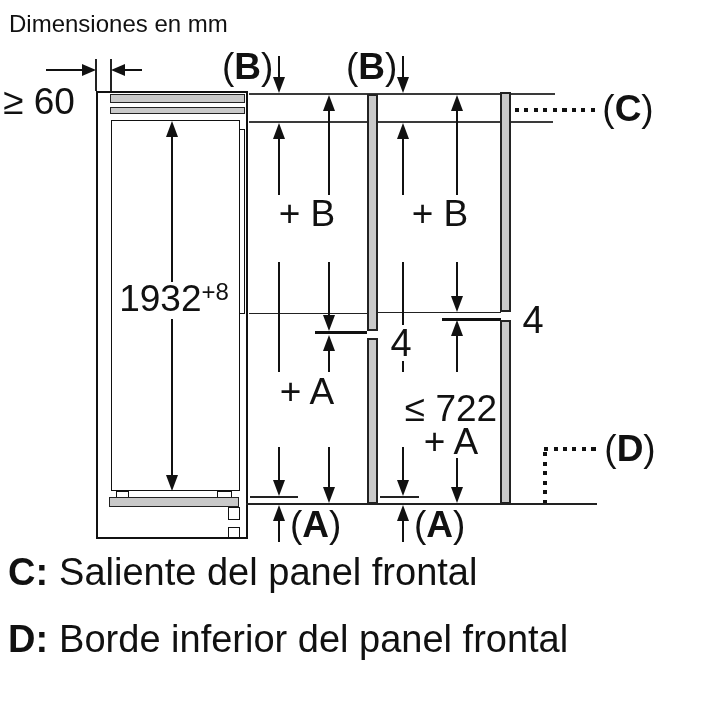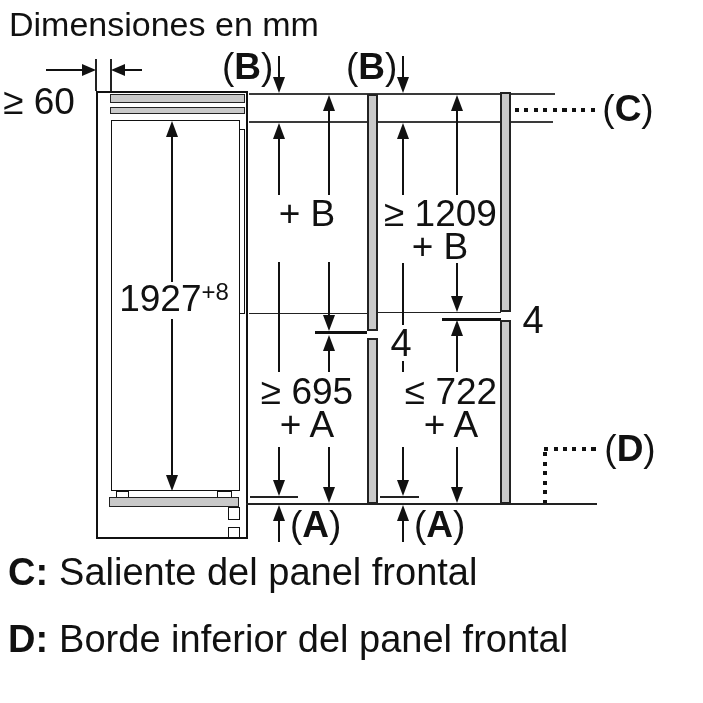--- a/index.html
+++ b/index.html
@@ -18,21 +18,21 @@
   .ah.up{border-left:6px solid transparent;border-right:6px solid transparent;border-bottom:16px solid #111;}
   .ah.down{border-left:6px solid transparent;border-right:6px solid transparent;border-top:16px solid #111;}
   .ah.right{border-top:6px solid transparent;border-bottom:6px solid transparent;border-left:14px solid #111;}
   .ah.left{border-top:6px solid transparent;border-bottom:6px solid transparent;border-right:14px solid #111;}
   .dim{position:absolute;font-size:37px;line-height:33px;text-align:center;background:#fff;color:#111;white-space:nowrap;}
   .plain{background:transparent;}
   .four{position:absolute;font-size:38px;line-height:36px;text-align:center;background:#fff;color:#111;}
   .ref{position:absolute;font-size:37px;line-height:34px;text-align:center;color:#111;white-space:nowrap;}
   .ref .ch{font-weight:bold;}
   .sup{font-size:24px;position:relative;top:-11px;}
-  .title{position:absolute;font-size:34px;line-height:40px;color:#111;white-space:nowrap;}
+  .title{position:absolute;font-size:24px;line-height:40px;color:#111;white-space:nowrap;}
   .legend-line{position:absolute;font-size:38px;line-height:42px;color:#111;white-space:nowrap;}
   .legend-line .key{font-weight:bold;margin-right:11px;}
   .dots-h{position:absolute;height:4px;background-image:repeating-linear-gradient(90deg,#111 0,#111 4px,transparent 4px,transparent 9.5px);}
   .dots-v{position:absolute;width:4px;background-image:repeating-linear-gradient(180deg,#111 0,#111 4px,transparent 4px,transparent 9.5px);}
 </style>
 </head>
 <body>
 
 <div id="stage">
 
@@ -74,21 +74,21 @@
   <div class="bar" style="left:366.5px;top:93.5px;width:11px;height:237.5px;"></div>
   <div class="bar" style="left:366.5px;top:338px;width:11px;height:166px;"></div>
   <div class="bar" style="left:499.5px;top:92px;width:11px;height:220px;"></div>
   <div class="bar" style="left:499.5px;top:319.5px;width:11px;height:184.5px;"></div>
 
   <div class="abs">
     <div class="ah up" style="left:166px;top:120.5px;"></div>
     <div class="shaft" style="left:171px;top:136px;height:146px;"></div>
     <div class="shaft" style="left:171px;top:316px;height:159px;"></div>
     <div class="ah down" style="left:166px;top:474.5px;"></div>
-    <div class="dim" style="left:118px;top:282px;width:112px;"><span>1927</span><span class="sup">+8</span></div>
+    <div class="dim" style="left:118px;top:282px;width:112px;"><span>1932</span><span class="sup">+8</span></div>
   </div>
 
   <div class="abs">
     <div class="shaft" style="left:277.5px;top:56px;height:22px;"></div>
     <div class="ah down" style="left:272.5px;top:77px;"></div>
     <div class="ah up" style="left:272.5px;top:122.5px;"></div>
     <div class="shaft" style="left:277.5px;top:138px;height:57px;"></div>
     <div class="shaft" style="left:277.5px;top:262px;height:110px;"></div>
     <div class="shaft" style="left:277.5px;top:447px;height:34px;"></div>
     <div class="ah down" style="left:272.5px;top:480px;"></div>
@@ -127,28 +127,26 @@
     <div class="ah up" style="left:451px;top:319.5px;"></div>
     <div class="shaft" style="left:456px;top:335.5px;height:36.5px;"></div>
     <div class="shaft" style="left:456px;top:447px;height:40px;"></div>
     <div class="ah down" style="left:451px;top:486.5px;"></div>
   </div>
 
   <div class="dim" style="left:248px;top:197px;width:118px;">
     <div>+ B</div>
   </div>
   <div class="dim" style="left:384px;top:197px;width:112px;">
-    <div>≥ 1209</div>
     <div>+ B</div>
   </div>
   <div class="dim" style="left:248px;top:375px;width:118px;">
-    <div>≥ 695</div>
     <div>+ A</div>
   </div>
-  <div class="dim" style="left:404px;top:375px;width:94px;text-align:center;">
+  <div class="dim" style="left:404px;top:392px;width:94px;text-align:center;">
     <div>≤ 722</div>
     <div>+ A</div>
   </div>
   <div class="four" style="left:385px;top:325px;width:32px;">4</div>
   <div class="four" style="left:517px;top:302px;width:32px;">4</div>
 
   <div class="ref" style="left:222px;top:50px;width:50px;"><span>(</span><span class="ch">B</span><span>)</span></div>
   <div class="ref" style="left:346px;top:50px;width:50px;"><span>(</span><span class="ch">B</span><span>)</span></div>
   <div class="ref" style="left:600px;top:92px;width:56px;"><span>(</span><span class="ch">C</span><span>)</span></div>
   <div class="ref" style="left:602px;top:432px;width:56px;"><span>(</span><span class="ch">D</span><span>)</span></div>

